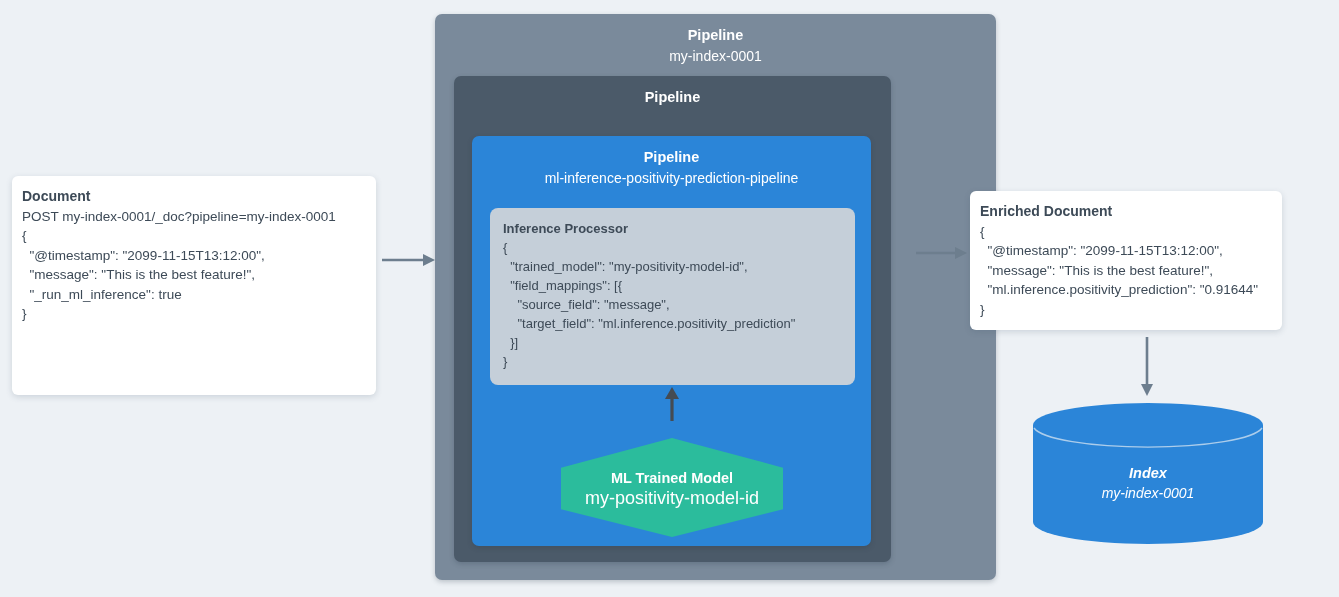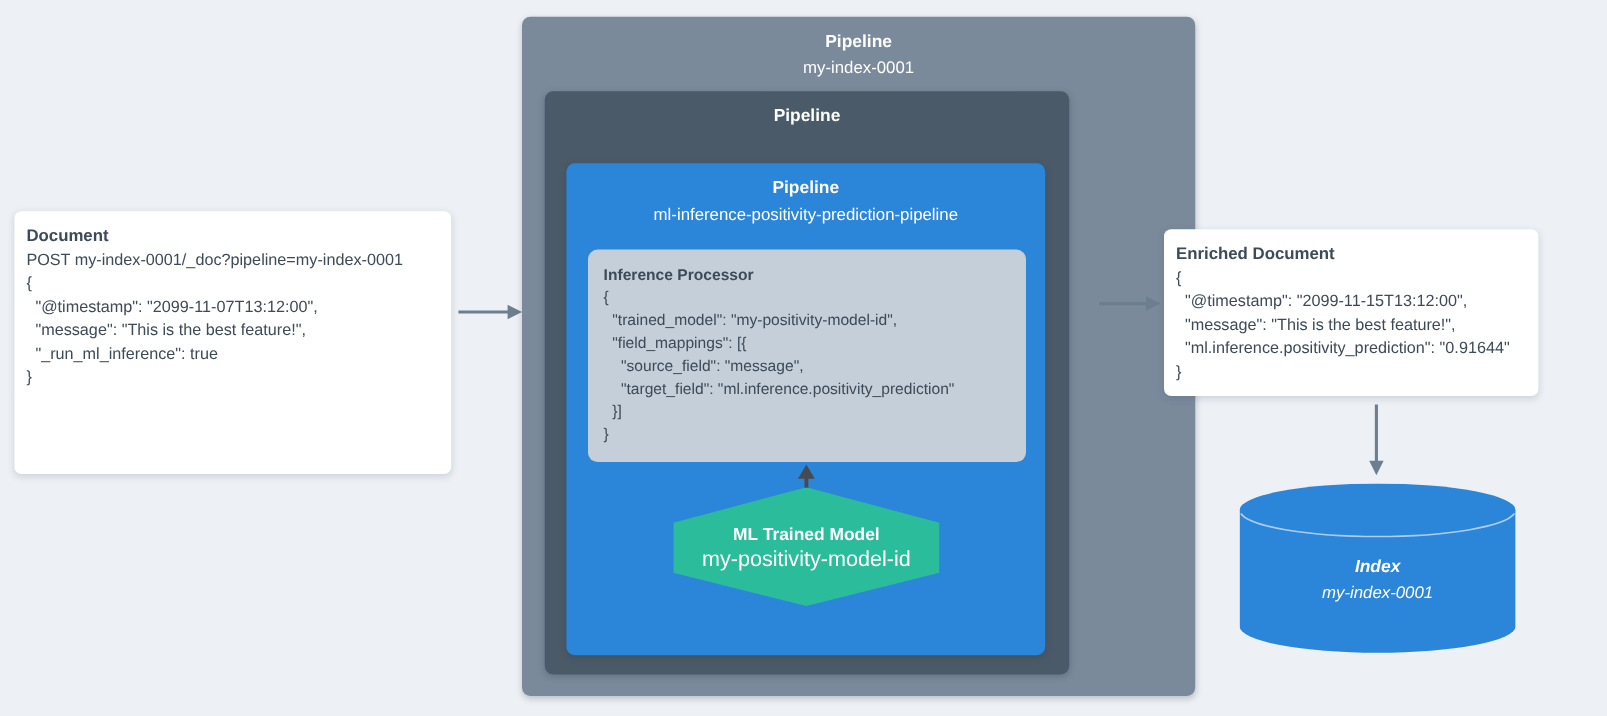--- a/index.html
+++ b/index.html
@@ -87,21 +87,21 @@
     font-size: 13px;
     font-weight: bold;
     line-height: 19px;
     color: var(--text-dark);
   }
   .processor .code { font-size: 13px; line-height: 19px; }
 
   
   .hexagon {
     position: absolute;
-    left: 89px; top: 270px;
+    left: 89px; top: 302px;
     width: 222px; height: 99px;
     background: var(--model-bg);
     clip-path: polygon(50% 0%, 100% 30%, 100% 72%, 50% 100%, 0% 72%, 0% 30%);
     display: flex;
     flex-direction: column;
     justify-content: center;
     align-items: center;
     text-align: center;
     color: var(--text-light);
   }
@@ -140,21 +140,21 @@
 </style>
 </head>
 <body>
 
 <div class="canvas">
 
   <section class="card doc-card">
     <h3>Document</h3>
     <pre class="code">POST my-index-0001/_doc?pipeline=my-index-0001
 {
-  "@timestamp": "2099-11-07T13:12:00",
+  "@timestamp": "2099-11-15T13:12:00",
   "message": "This is the best feature!",
   "_run_ml_inference": true
 }</pre>
   </section>
 
   <svg class="arrow arrow-gray a-doc-to-pipe" width="54" height="20" viewBox="0 0 54 20">
     <line x1="1" y1="10" x2="43" y2="10" stroke-width="2.6"></line>
     <polygon points="42,4 54,10 42,16"></polygon>
   </svg>
 

